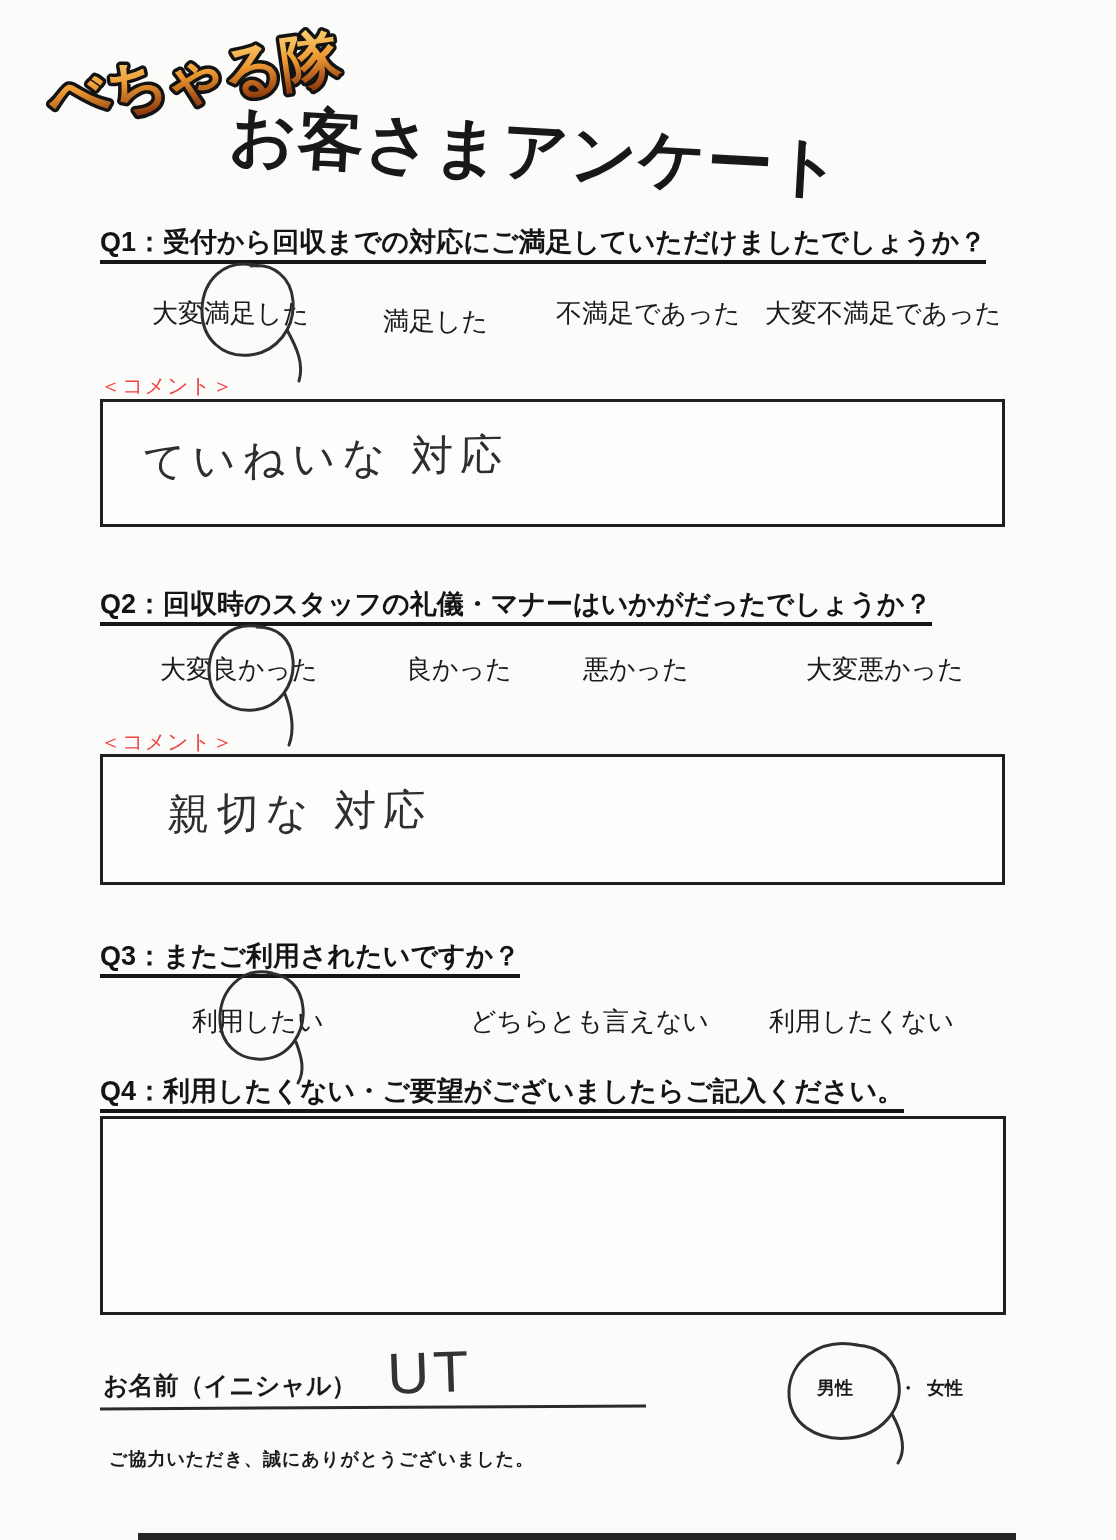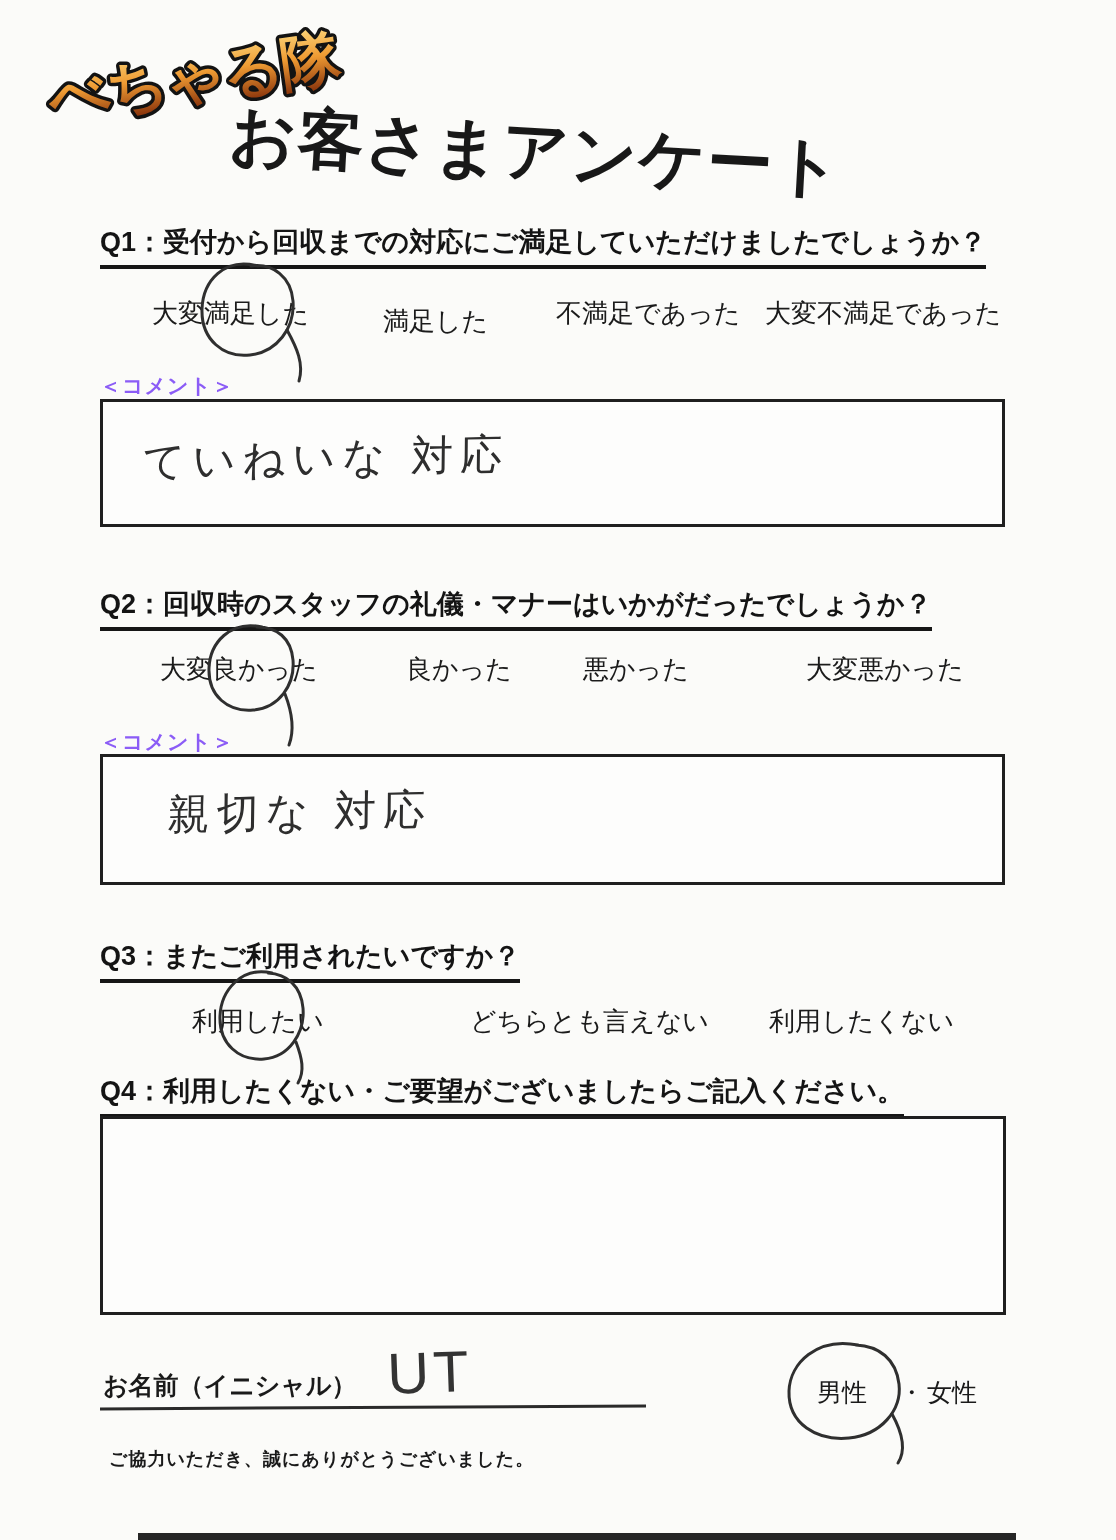--- a/index.html
+++ b/index.html
@@ -24,30 +24,29 @@
     position:absolute;left:232px;top:90px;
     font-size:66px;font-weight:700;color:#181818;
     white-space:nowrap;letter-spacing:1px;
     transform:rotate(3.2deg);transform-origin:left top;
   }
   .q-header{
     position:absolute;
     font-size:27px;font-weight:700;color:#141414;
     white-space:nowrap;
     border-bottom:4px solid #161616;
-    padding-bottom:5px;
   }
   .opt{
     position:absolute;
     font-size:26px;font-weight:400;color:#1b1b1b;
     white-space:nowrap;
   }
   .comment-label{
     position:absolute;
-    font-size:21px;font-weight:700;color:#8b5cf6;
+    font-size:21px;font-weight:400;color:#ef4444;
     white-space:nowrap;letter-spacing:1px;
   }
   .comment-box{
     position:absolute;
     border:3px solid #1f1f1f;
     background:#fdfdfc;
   }
   .handwriting{
     position:absolute;
     font-size:42px;font-weight:400;color:#2e2e2e;
@@ -62,21 +61,21 @@
   .name-label{
     position:absolute;left:103px;top:1369px;
     font-size:25px;font-weight:600;white-space:nowrap;
   }
   .name-line{
     position:absolute;left:100px;top:1406px;width:546px;height:0;
     border-top:3px solid #2a2a2a;
     transform:rotate(-0.3deg);
   }
   .gender-opt{
-    position:absolute;font-size:25px;font-weight:400;white-space:nowrap;
+    position:absolute;font-size:18px;font-weight:700;white-space:nowrap;
   }
   .thanks{
     position:absolute;left:109px;top:1447px;
     font-size:18px;font-weight:600;white-space:nowrap;letter-spacing:1px;
   }
   .overlay{
     position:absolute;left:0;top:0;width:1116px;height:1540px;
     pointer-events:none;
   }
   .overlay path{

